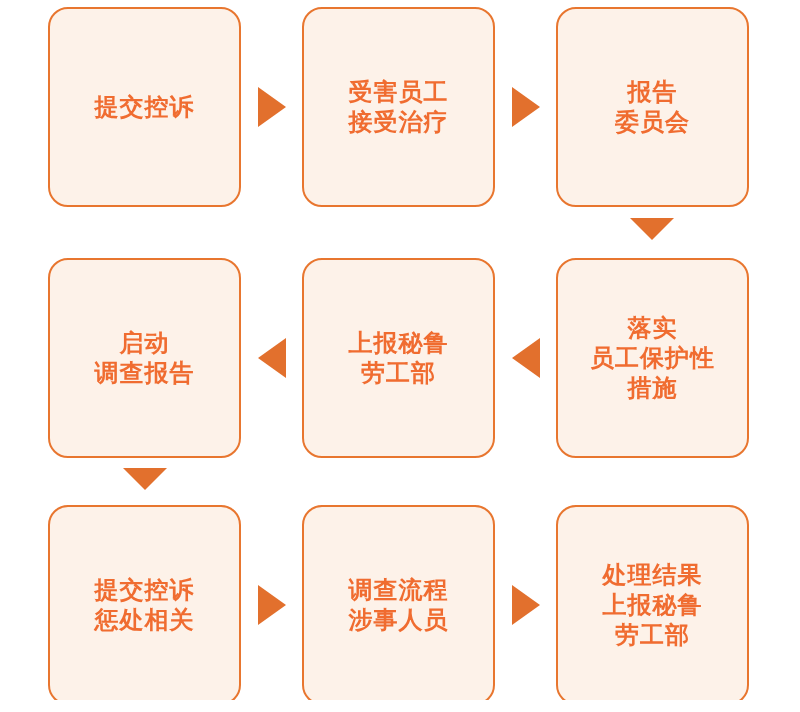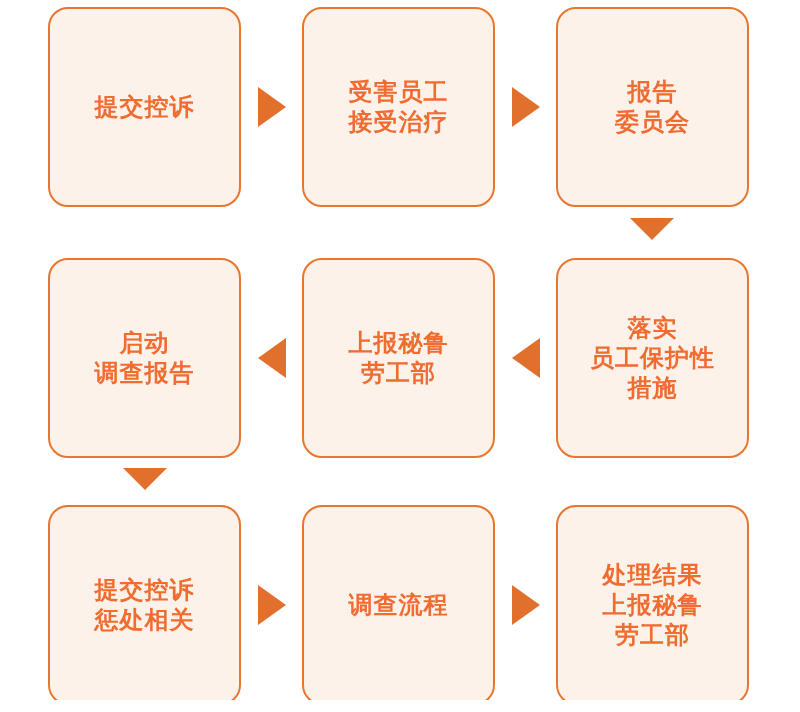--- a/index.html
+++ b/index.html
@@ -93,20 +93,21 @@
     <span>启动</span>
     <span>调查报告</span>
   </div>
 
   <div class="node r3 c1">
     <span>提交控诉</span>
     <span>惩处相关</span>
   </div>
   <div class="node r3 c2">
     <span>调查流程</span>
+    <span>涉事人员</span>
   </div>
   <div class="node r3 c3">
     <span>处理结果</span>
     <span>上报秘鲁</span>
     <span>劳工部</span>
   </div>
 
   <div class="arrow arrow-right a1"></div>
   <div class="arrow arrow-right a2"></div>
   <div class="arrow arrow-down  a3"></div>

